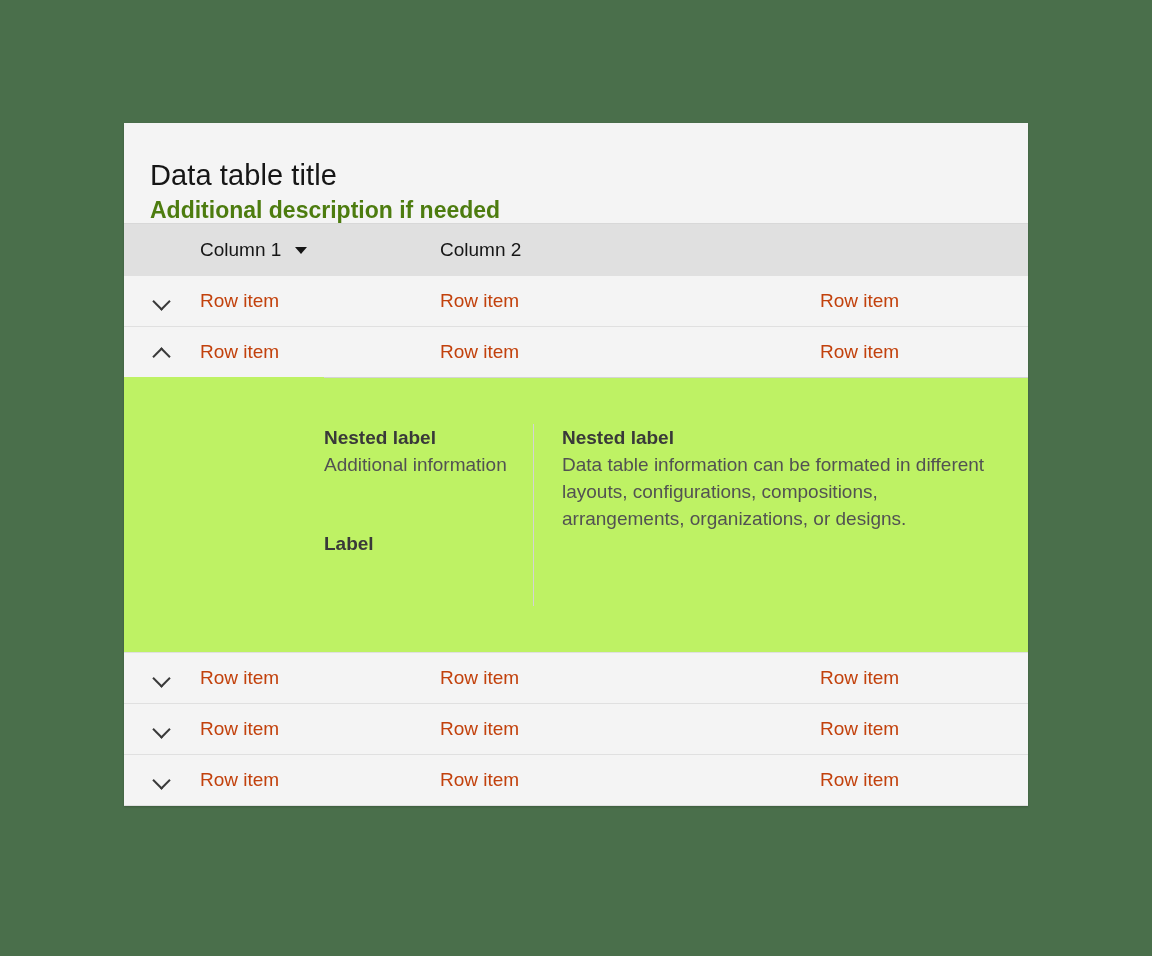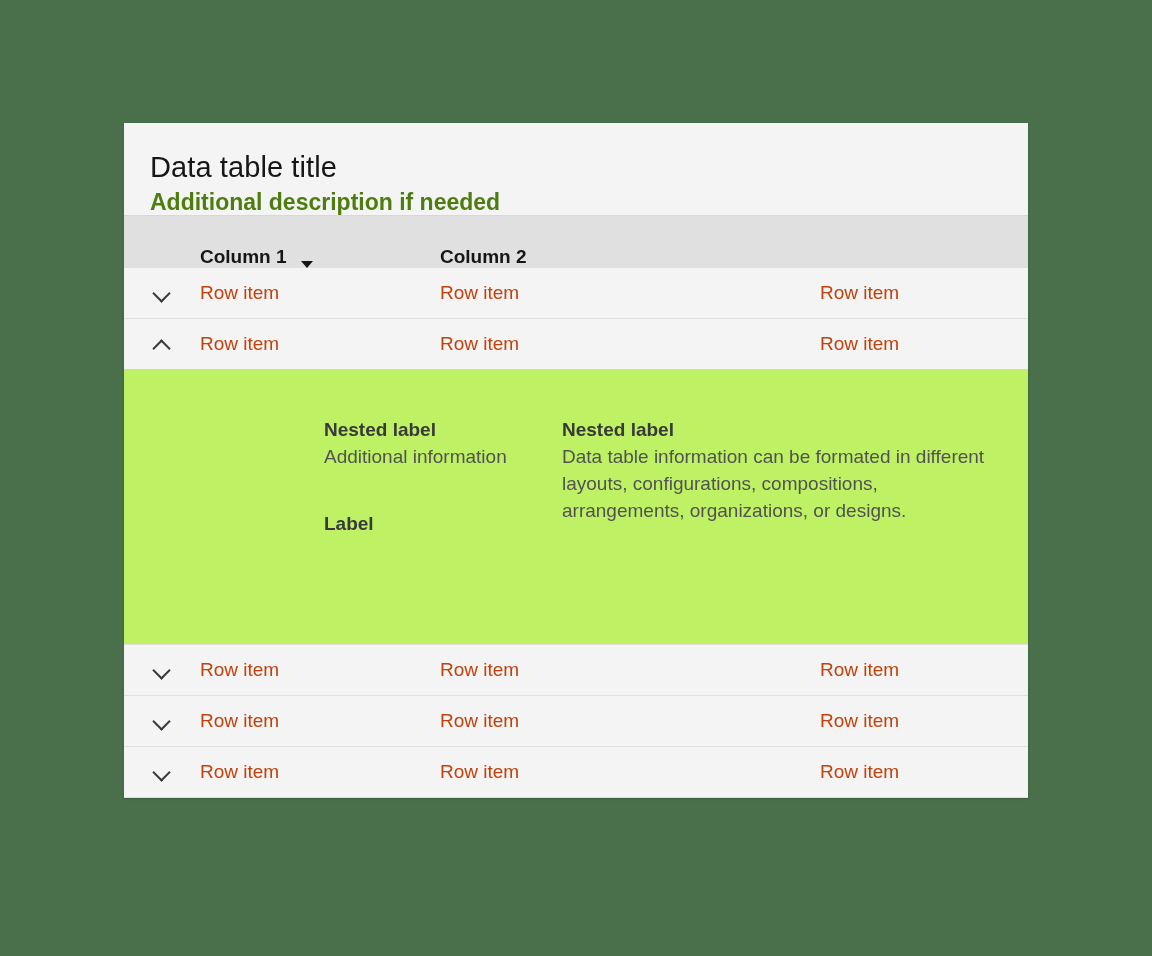--- a/index.html
+++ b/index.html
@@ -22,20 +22,21 @@
     background: #f4f4f4;
     box-shadow: 0 1px 2px rgba(0,0,0,0.18);
   }
 
   
   .table-header {
     background: #f4f4f4;
     padding: 26px 26px 24px 26px;
     height: 92px;
     box-sizing: border-box;
+    margin-top: 8px;
   }
   .table-title {
     font-size: 29px;
     line-height: 36px;
     color: #161616;
     font-weight: 400;
     letter-spacing: 0.1px;
   }
   .table-desc {
     font-size: 23px;
@@ -61,23 +62,23 @@
     justify-content: center;
     height: 100%;
   }
   .col-1 { flex: 0 0 240px; width: 240px; }
   .col-2 { flex: 0 0 380px; width: 380px; }
   .col-3 { flex: 1 1 auto; }
 
   .col-head {
     font-size: 19px;
     color: #161616;
-    font-weight: 700;
-    display: flex;
-    align-items: flex-end;
+    font-weight: 400;
+    display: flex;
+    align-items: center;
     height: 100%;
     box-sizing: border-box;
   }
   .sort-caret {
     margin-left: 14px;
     width: 0;
     height: 0;
     border-left: 6px solid transparent;
     border-right: 6px solid transparent;
     border-top: 7px solid #161616;
@@ -161,21 +162,21 @@
     font-weight: 700;
     color: #393939;
     line-height: 27px;
   }
   .nested-text {
     font-size: 19px;
     color: #525252;
     line-height: 27px;
     font-weight: 400;
   }
-  .panel-left .block-2 { margin-top: 40px; }
+  .panel-left .block-2 { margin-top: 52px; }
 </style>
 </head>
 <body>
 
 <div class="table-card">
 
   <div class="table-header">
     <div class="table-title">Data table title</div>
     <div class="table-desc">Additional description if needed</div>
   </div>

